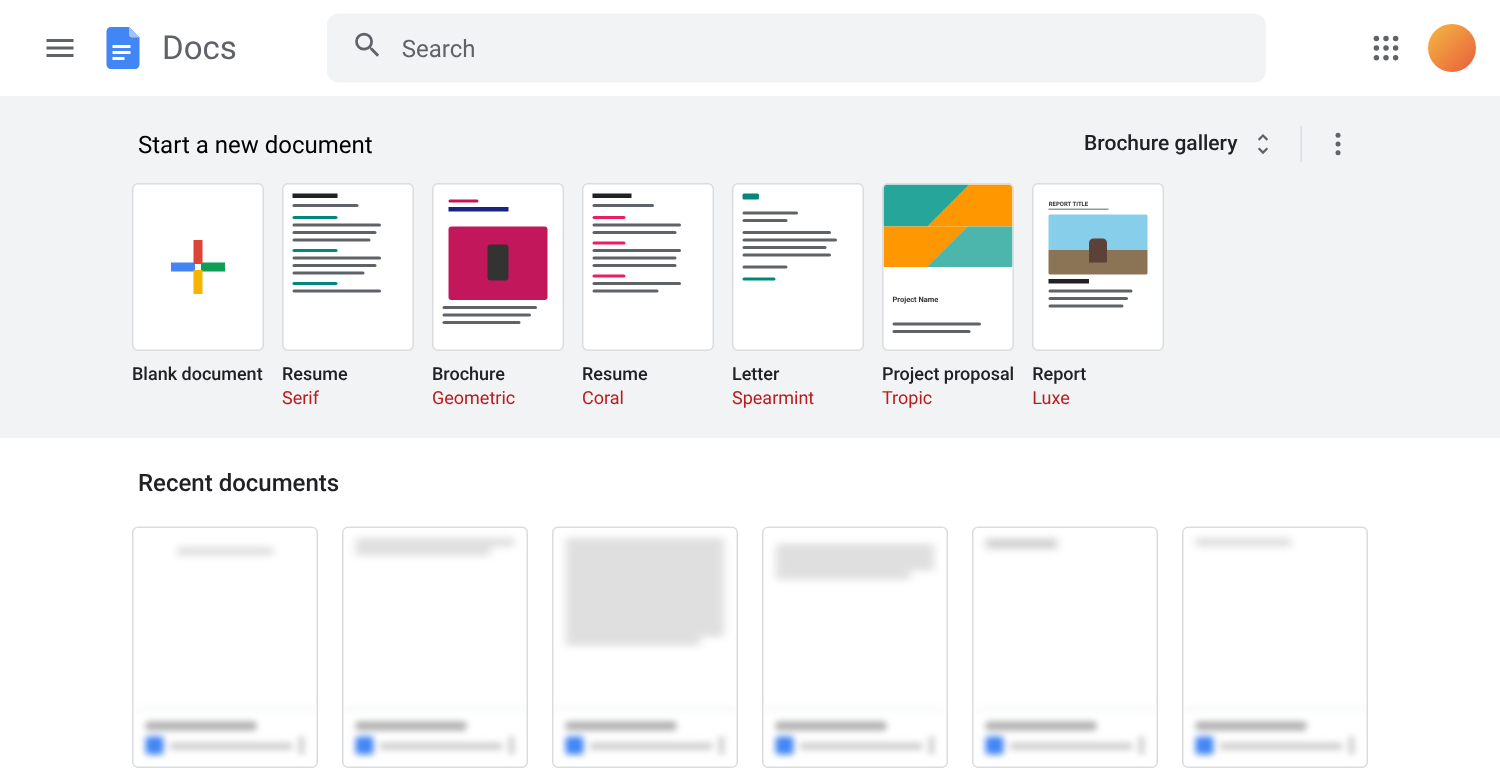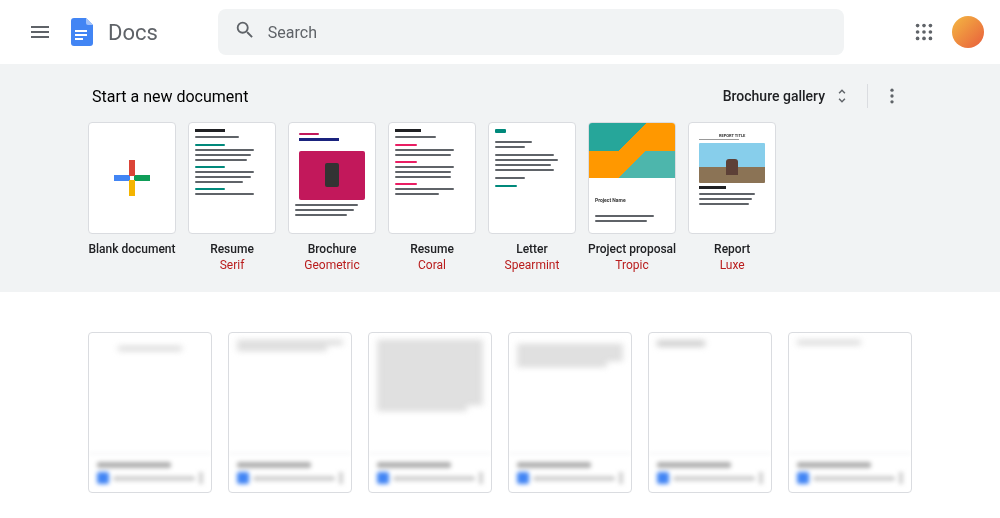--- a/index.html
+++ b/index.html
@@ -24,21 +24,21 @@
     .templates-section { background: #f1f3f4; padding: 16px 0 20px; }
     .templates-inner { max-width: 840px; margin: 0 auto; padding: 0 8px; }
     .templates-header { display: flex; align-items: center; justify-content: space-between; padding: 0 4px 10px; }
     .templates-title { font-size: 16px; color: #000000; font-weight: 400; }
     .templates-controls { display: flex; align-items: center; gap: 4px; }
     .gallery-btn { display: flex; align-items: center; gap: 8px; font-size: 14px; color: #202124; cursor: pointer; padding: 6px 8px; border-radius: 4px; font-weight: 500; }
     .divider-v { width: 1px; height: 24px; background: #dadce0; margin: 0 4px; }
     .more-btn { width: 32px; height: 32px; display: flex; align-items: center; justify-content: center; cursor: pointer; border-radius: 50%; color: #5f6368; }
     
     .templates-row { display: flex; gap: 12px; }
-    .template-card { cursor: pointer; text-align: center; }
+    .template-card { cursor: pointer; }
     .template-thumb { width: 88px; height: 112px; background: #fff; border: 1px solid #dadce0; border-radius: 4px; display: flex; align-items: center; justify-content: center; position: relative; overflow: hidden; }
     .template-name { font-size: 12px; color: #202124; margin-top: 8px; font-weight: 500; }
     .template-sub { font-size: 12px; color: #b91c1c; margin-top: 2px; }
     
     .blank-plus { position: relative; width: 36px; height: 36px; }
     .plus-h, .plus-v { position: absolute; }
     .plus-h1 { width: 16px; height: 6px; background: #4285f4; left: 0; top: 15px; }
     .plus-h2 { width: 16px; height: 6px; background: #0f9d58; right: 0; top: 15px; }
     .plus-v1 { width: 6px; height: 16px; background: #db4437; left: 15px; top: 0; }
     .plus-v2 { width: 6px; height: 16px; background: #f4b400; left: 15px; bottom: 0; }
@@ -281,20 +281,21 @@
           </div>
         <div class="template-name">Report</div>
         <div class="template-sub">Luxe</div>
       </div>
     </div>
   </div>
 </div>
 
 <div class="recent-section">
   <div class="recent-header">
+    <div class="recent-title">Recent documents</div>
   </div>
 
   <div class="recent-grid">
     <div class="recent-card">
       <div class="recent-thumb">
         <div class="recent-preview">
             <div class="preview-line short" style="margin:6px auto"></div>
           </div>
         <div class="recent-meta">
             <div class="meta-title"></div>

